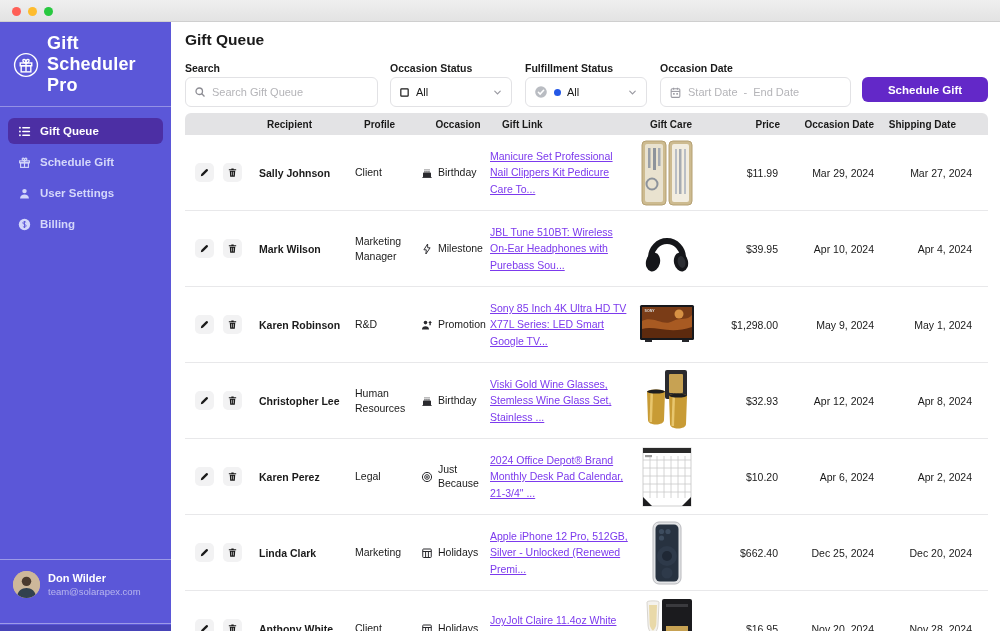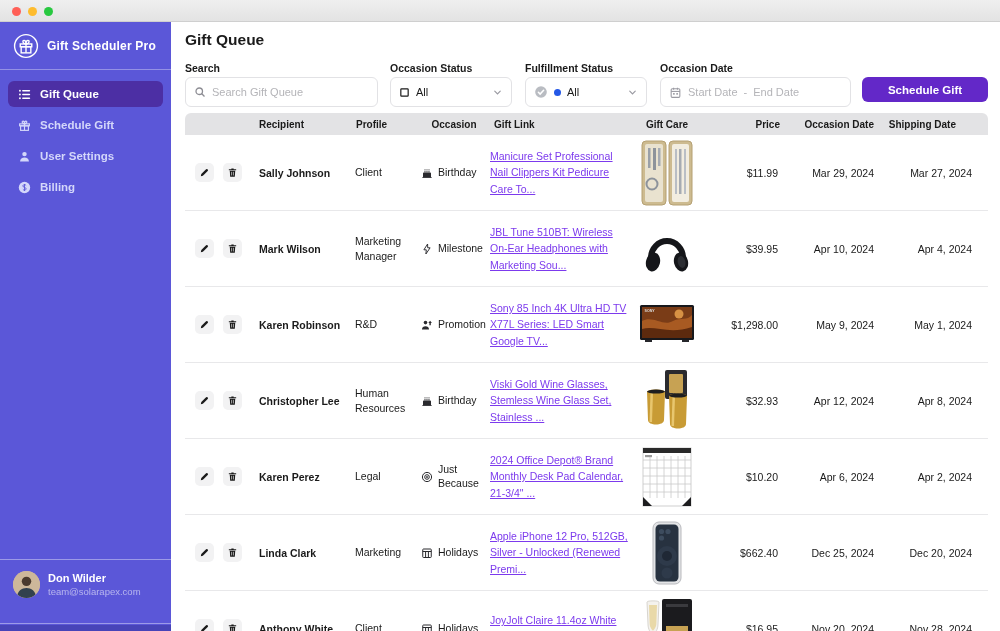--- a/index.html
+++ b/index.html
@@ -12,21 +12,21 @@
   .traffic { position:absolute; top:7px; width:9px; height:9px; border-radius:50%; }
   .t-red { left:12px; background:#ff5f57; }
   .t-yellow { left:28px; background:#febc2e; }
   .t-green { left:44px; background:#28c840; }
 
   
   .sidebar { position:absolute; top:22px; left:0; width:171px; bottom:0; background:#5b57d8; }
   .logo-row { display:flex; align-items:center; gap:8px; padding:11px 13px 10px;
     border-bottom:1px solid rgba(255,255,255,.35); }
   .logo-row svg { width:26px; height:26px; flex:0 0 auto; }
-  .app-name { color:#fff; font-size:12px; font-weight:bold; letter-spacing:.2px; }
+  .app-name { color:#fff; font-size:18px; font-weight:bold; letter-spacing:.2px; }
   .nav { padding:11px 8px; }
   .nav-item { display:flex; align-items:center; gap:9px; height:26px; padding:0 10px;
     margin-bottom:5px; border-radius:6px; color:#d4d7fa; font-size:11.5px; font-weight:bold; cursor:pointer; }
   .nav-item .nav-ic { width:13px; height:13px; display:inline-flex; }
   .nav-item .nav-ic svg { width:13px; height:13px; }
   .nav-item.active { background:#4c2fa4; color:#fff; }
   .user-section { position:absolute; left:0; right:0; bottom:7px;
     border-top:1px solid rgba(255,255,255,.4); border-bottom:1px solid rgba(255,255,255,.4);
     padding:11px 13px 25px; display:flex; align-items:center; gap:8px; }
   .avatar { width:27px; height:27px; border-radius:50%; overflow:hidden; flex:0 0 auto; background:#caa; }
@@ -51,21 +51,21 @@
   .chev { margin-left:auto; }
   .blue-dot { width:7px; height:7px; border-radius:50%; background:#2458e6; display:inline-block; }
   .schedule-btn { position:absolute; left:691px; top:55px; width:126px; height:25px; background:#6328c8;
     color:#fff; border:none; border-radius:6px; font-size:11.5px; font-weight:bold; cursor:pointer;
     font-family:"Liberation Sans", sans-serif; }
 
   
   .table { position:absolute; left:14px; right:12px; top:91px; bottom:0; overflow:hidden; }
   .thead, .trow { display:grid; grid-template-columns:70px 97px 66px 72px 140px 74px 82px 94px 108px; }
   .thead { height:22px; background:#e3e3e5; border-radius:6px 6px 0 0; }
-  .th { font-size:10px; font-weight:bold; display:flex; align-items:center; }
+  .th { font-size:10px; font-weight:bold; display:flex; align-items:center;margin-left:8px; }
   .th.c { justify-content:center; }
   .th.l { padding-left:4px; }
   .th.r { justify-content:flex-end; padding-right:6px; }
   .th.rr { justify-content:flex-end; padding-right:32px; }
   .trow { height:76px; border-bottom:1px solid #e8e8ea; background:#fff; }
   .cell { display:flex; align-items:center; font-size:10.5px; }
   .cell.actions { gap:9px; padding-left:10px; }
   .icon-btn { width:19px; height:19px; border:none; border-radius:5px; background:#f2f2f3;
     display:flex; align-items:center; justify-content:center; cursor:pointer; padding:0; }
   .icon-btn svg { width:11px; height:11px; }
@@ -310,21 +310,21 @@
     <div class="cell profile">Marketing Manager</div>
     <div class="cell occasion">
       <span class="occ-ic">
               <svg viewBox="0 0 24 24" fill="none" stroke="currentColor" stroke-width="1.9" stroke-linejoin="round">
                 <path d="M13.2 2 L5.8 13.6 h4.8 L9.8 22 L18.2 9.6 h-4.8 Z"></path>
               </svg>
             </span>
       <span>Milestone</span>
     </div>
     <div class="cell link">
-            <a>JBL Tune 510BT: Wireless On-Ear Headphones with Marketing Sou...</a>
+            <a>JBL Tune 510BT: Wireless On-Ear Headphones with Purebass Sou...</a>
           </div>
     <div class="cell photo">
             <span class="photo-box">
               <svg viewBox="0 0 56 66">
                 <path d="M12 42 a16 17 0 0 1 32 0" fill="none" stroke="#15161a" stroke-width="6"></path>
                 <ellipse cx="14" cy="46" rx="7" ry="9.5" fill="#15161a" transform="rotate(14 14 46)"></ellipse>
                 <ellipse cx="42" cy="46" rx="7" ry="9.5" fill="#15161a" transform="rotate(-14 42 46)"></ellipse>
                 <ellipse cx="42.6" cy="46" rx="3.8" ry="6" fill="#2c2e33" transform="rotate(-14 42.6 46)"></ellipse>
               </svg>
             </span>

